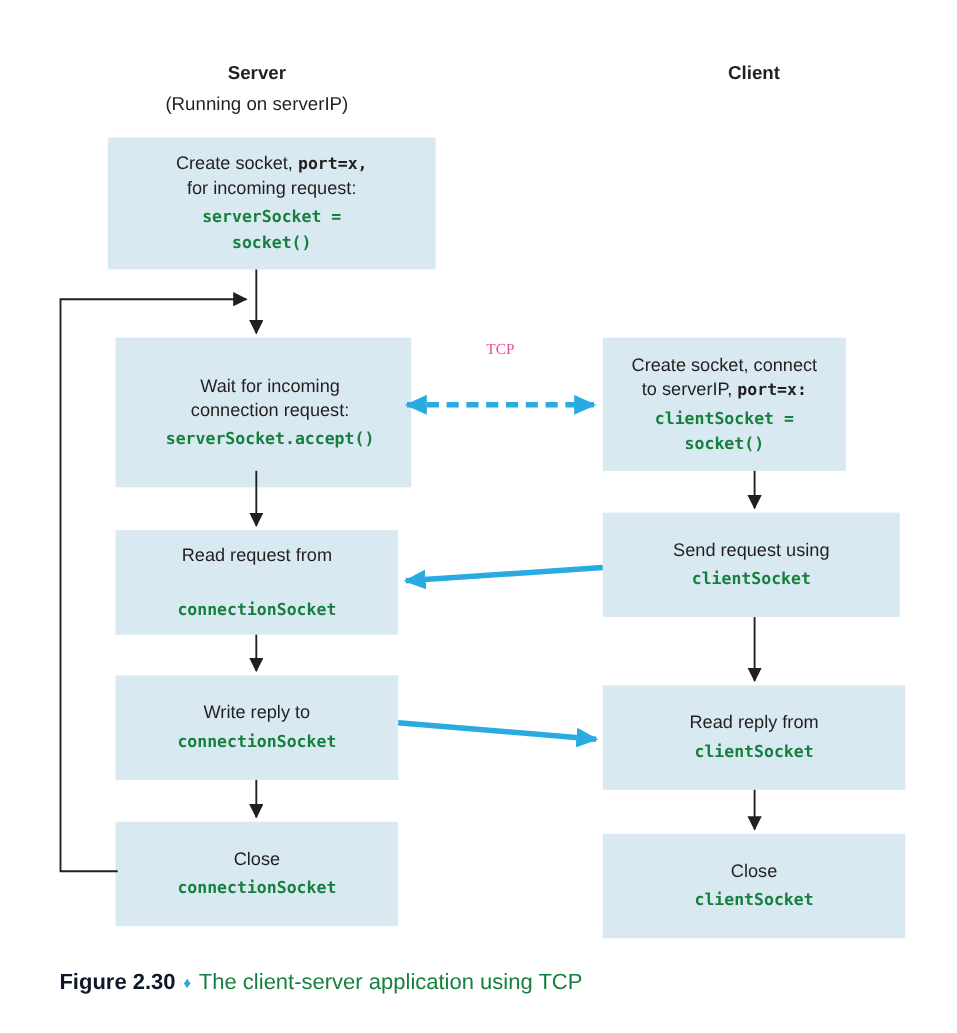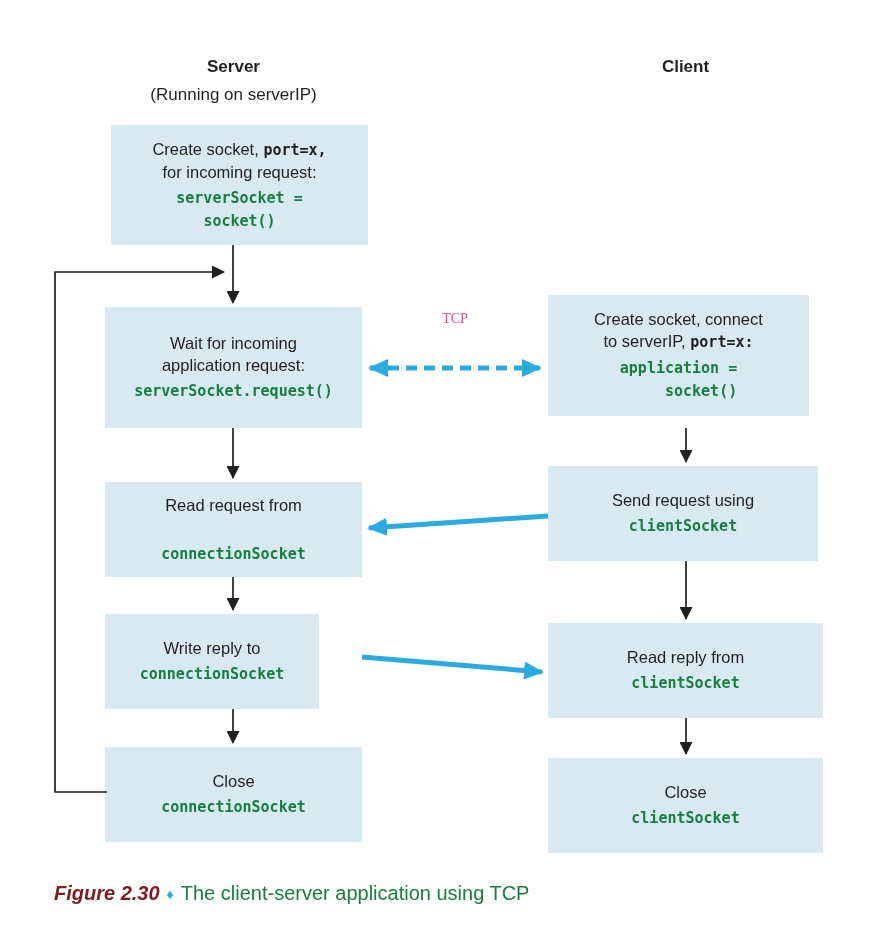--- a/index.html
+++ b/index.html
@@ -23,84 +23,84 @@
   .mono-ink{
     font-family:"DejaVu Sans Mono",monospace;font-weight:bold;
     font-size:15px;color:#231f20;
   }
   .midlabel{
     position:absolute;left:360px;top:307px;width:190px;
     text-align:center;font-size:14px;line-height:23px;color:#ec4899;font-family:Liberation Serif, serif;
   }
   svg.overlay{position:absolute;left:0;top:0;pointer-events:none;}
   .caption{position:absolute;left:54px;top:882px;font-size:20px;white-space:nowrap;}
-  .caption .fig{color:#7f1d1d;font-weight:bold;font-style:italic;}
+  .caption .fig{color:#0f172a;font-weight:bold;}
   .caption .dia{color:#29abe2;font-size:14px;padding:0 7px;vertical-align:1px;}
   .caption .txt{color:#15803d;}
 </style>
 </head>
 <body>
 
 <div class="canvas">
 
   <div class="hdr" style="left:105px;top:53px;width:257px;">
     <div class="t">Server</div>
     <div>(Running on serverIP)</div>
   </div>
   <div class="hdr" style="left:548px;top:53px;width:275px;">
     <div class="t">Client</div>
   </div>
 
-  <div class="box" style="left:111px;top:125px;width:257px;height:120px;">
+  <div class="box" style="left:98px;top:125px;width:298px;height:120px;">
     <div class="lbl">
       <span>Create socket, </span><span class="mono-ink">port=x,</span>
     </div>
     <div class="lbl">for incoming request:</div>
     <div class="codeblk">
       <div class="code">serverSocket =</div>
       <div class="code">socket()</div>
     </div>
   </div>
 
-  <div class="box" style="left:105px;top:307px;width:257px;height:121px;">
+  <div class="box" style="left:105px;top:307px;width:257px;height:136px;padding-left:12px;">
     <div class="lbl">Wait for incoming</div>
-    <div class="lbl">application request:</div>
+    <div class="lbl">connection request:</div>
     <div class="codeblk">
-      <div class="code">serverSocket.request()</div>
+      <div class="code">serverSocket.accept()</div>
     </div>
   </div>
 
   <div class="box" style="left:105px;top:482px;width:257px;height:95px;gap:23px;">
     <div class="lbl">Read request from</div>
     <div class="codeblk">
         <div class="code">connectionSocket</div>
       </div>
   </div>
 
-  <div class="box" style="left:105px;top:614px;width:214px;height:95px;">
+  <div class="box" style="left:105px;top:614px;width:257px;height:95px;">
     <div class="lbl">Write reply to</div>
     <div class="codeblk">
         <div class="code">connectionSocket</div>
       </div>
   </div>
 
   <div class="box" style="left:105px;top:747px;width:257px;height:95px;">
     <div class="lbl">Close</div>
     <div class="codeblk">
         <div class="code">connectionSocket</div>
       </div>
   </div>
 
-  <div class="box" style="left:548px;top:295px;width:261px;height:121px;text-align:right;">
+  <div class="box" style="left:548px;top:307px;width:221px;height:121px;">
     <div class="lbl">Create socket, connect</div>
     <div class="lbl">
       <span>to serverIP, </span><span class="mono-ink">port=x:</span>
     </div>
     <div class="codeblk">
-      <div class="code">application =</div>
+      <div class="code">clientSocket =</div>
       <div class="code">socket()</div>
     </div>
   </div>
 
   <div class="box" style="left:548px;top:466px;width:270px;height:95px;">
     <div class="lbl">Send request using</div>
     <div class="codeblk">
         <div class="code">clientSocket</div>
       </div>
   </div>

